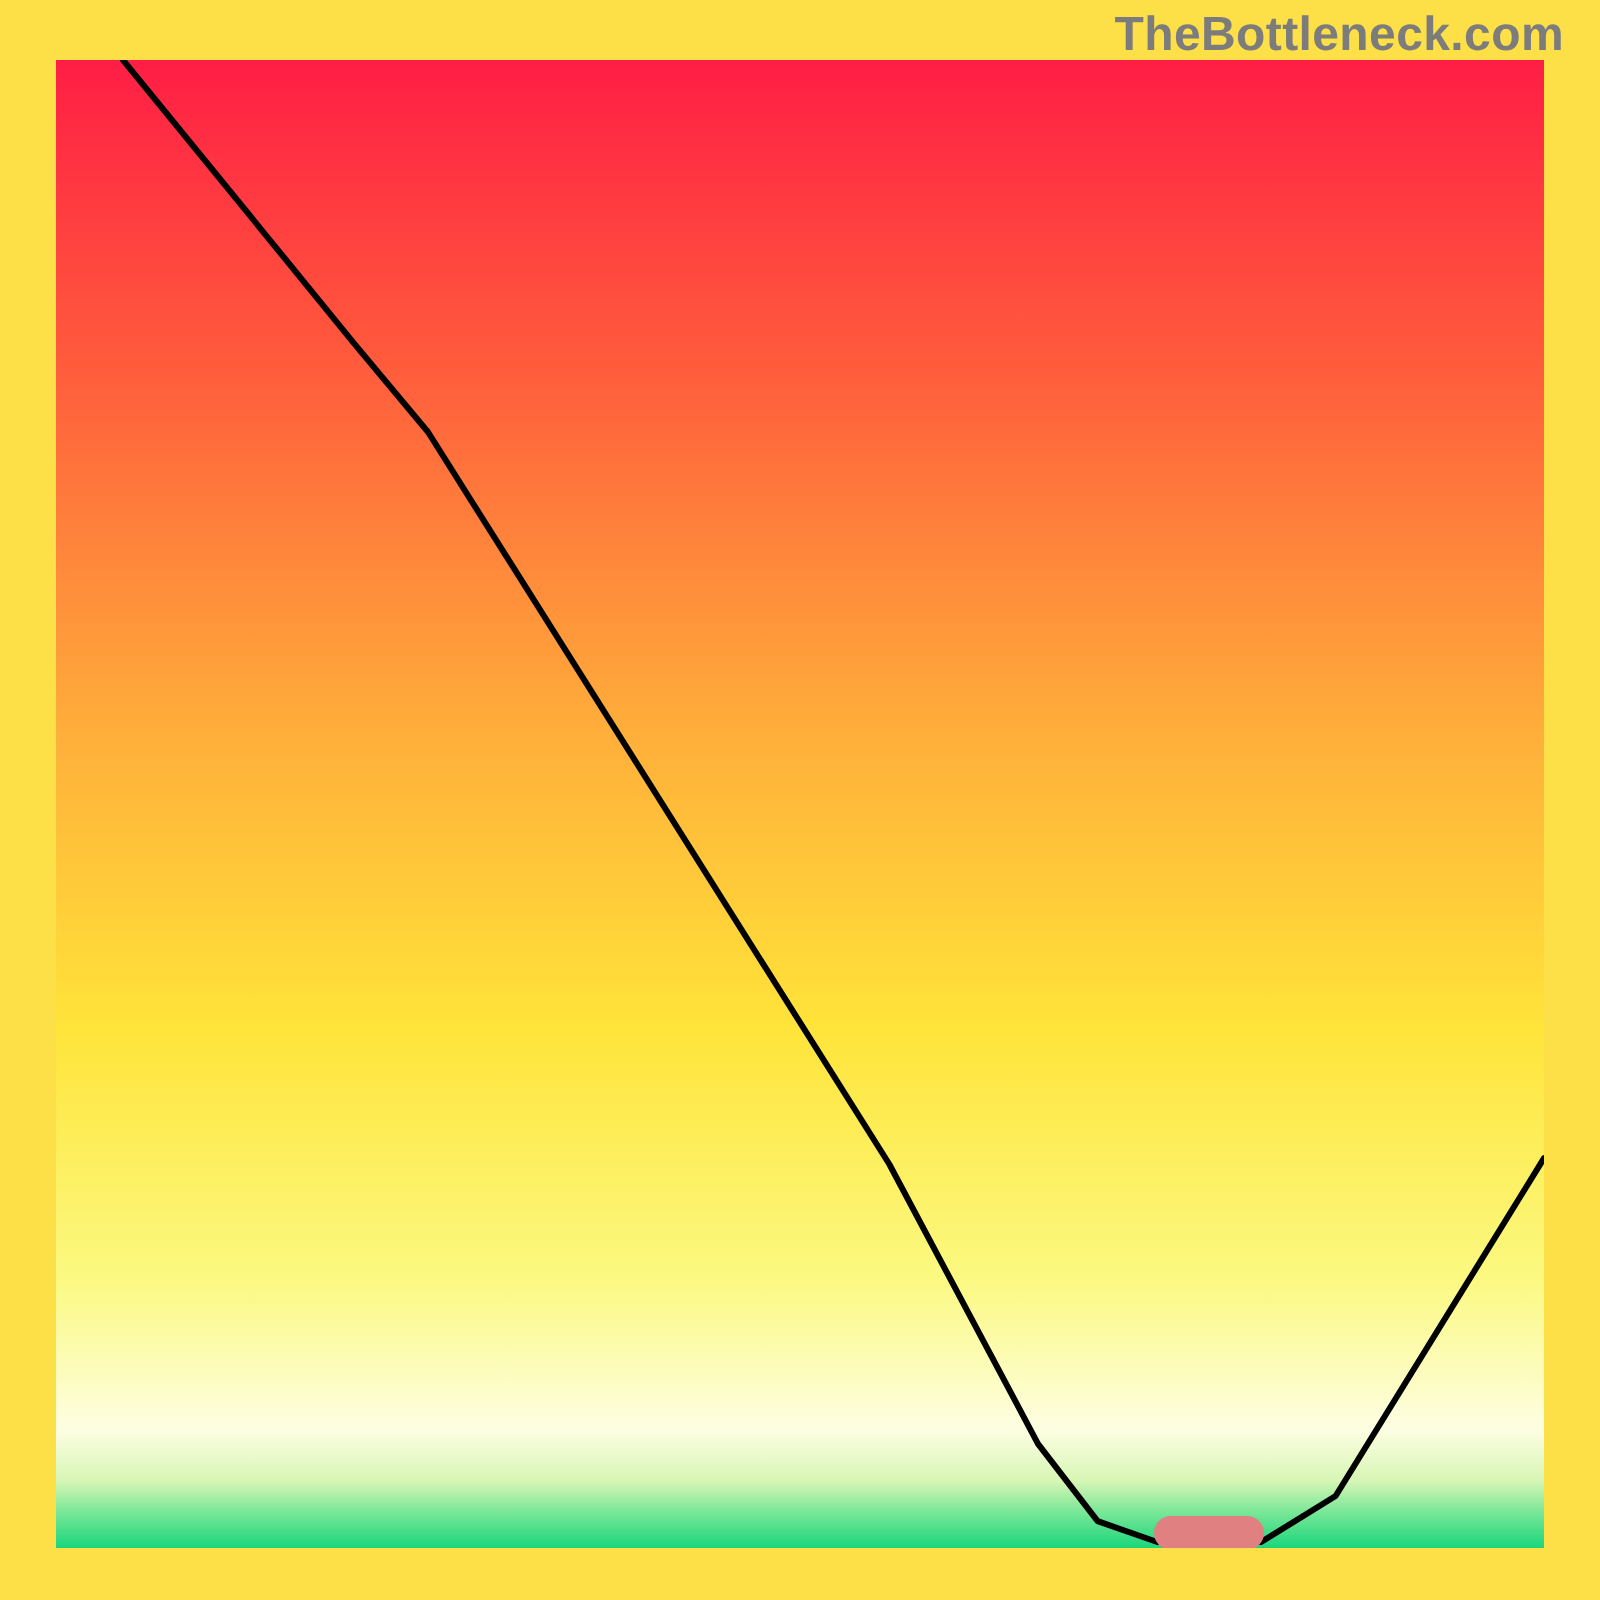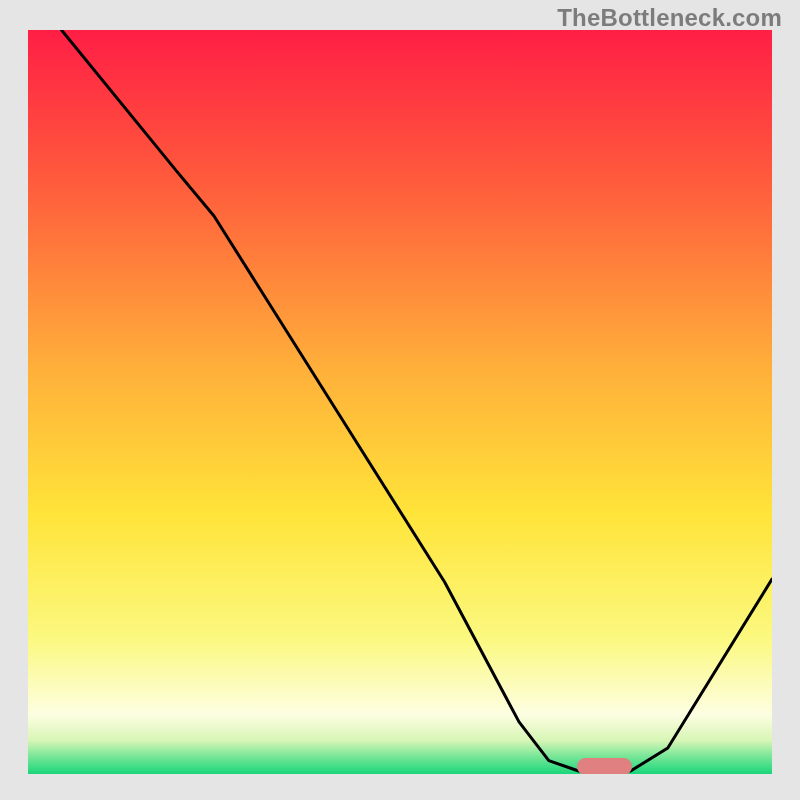--- a/index.html
+++ b/index.html
@@ -7,21 +7,21 @@
     padding: 0;
     width: 800px;
     height: 800px;
     background: #000;
     overflow: hidden;
   }
   .chart-outer {
     position: relative;
     width: 800px;
     height: 800px;
-    background: #e5e5e5;
+    background: #fde047;
   }
   .watermark {
     position: absolute;
     top: 4px;
     right: 18px;
     font-family: Arial, Helvetica, sans-serif;
     font-size: 24px;
     font-weight: 700;
     color: #7c7c7c;
     letter-spacing: 0.2px;

